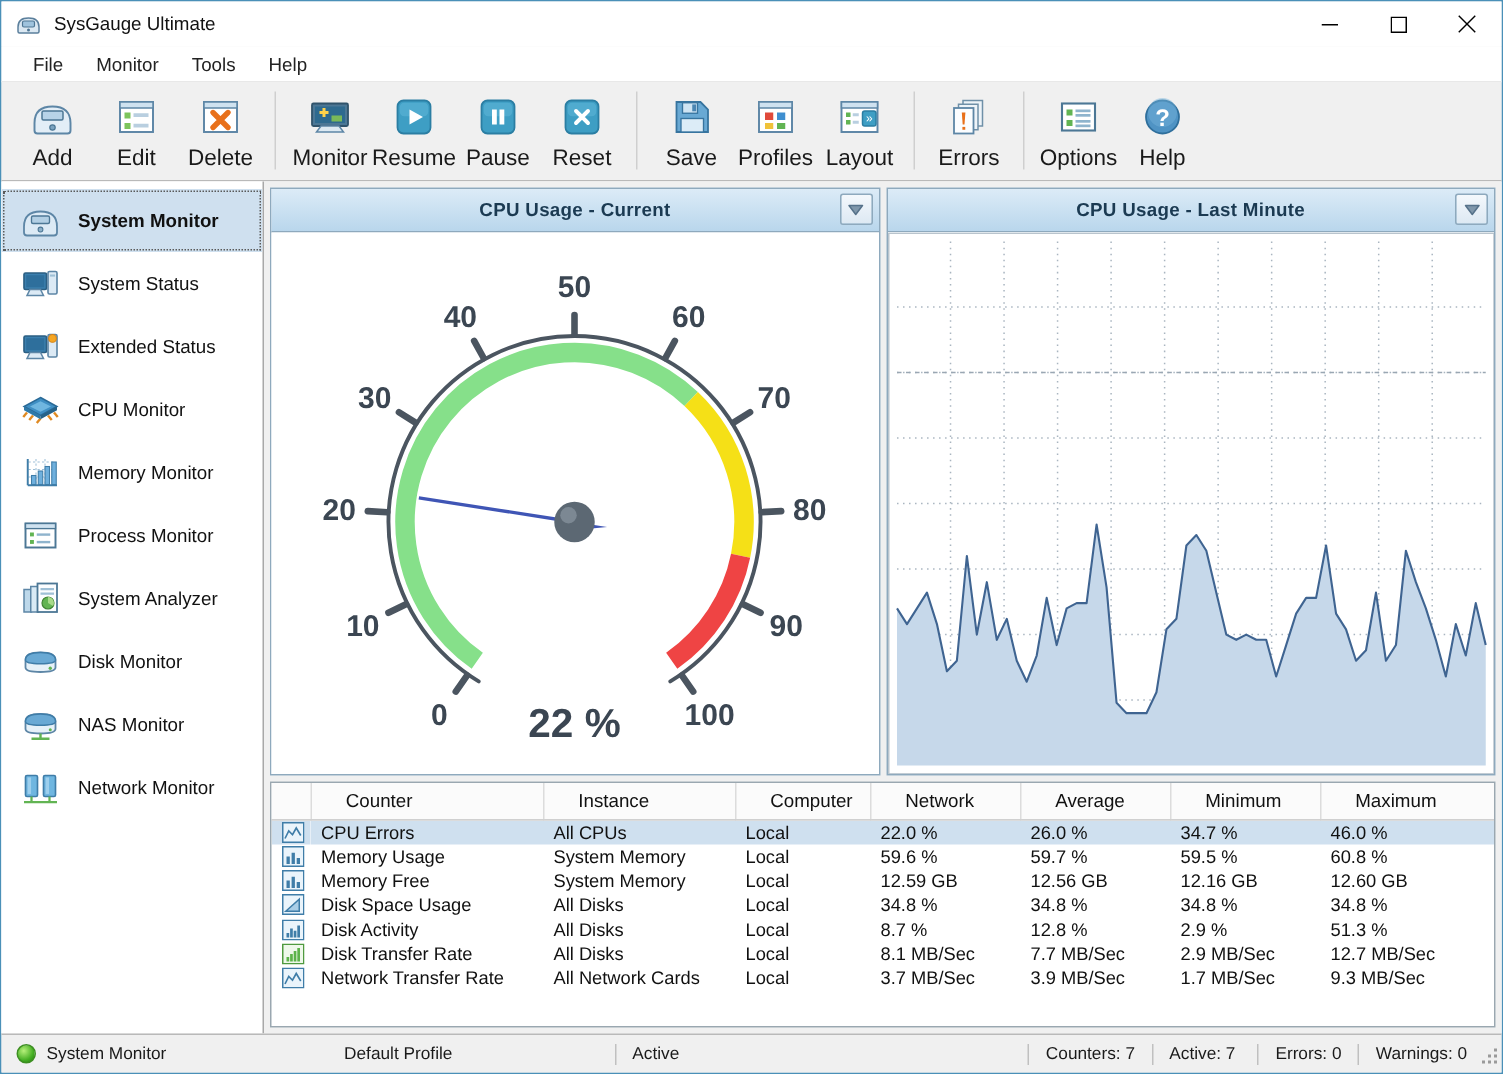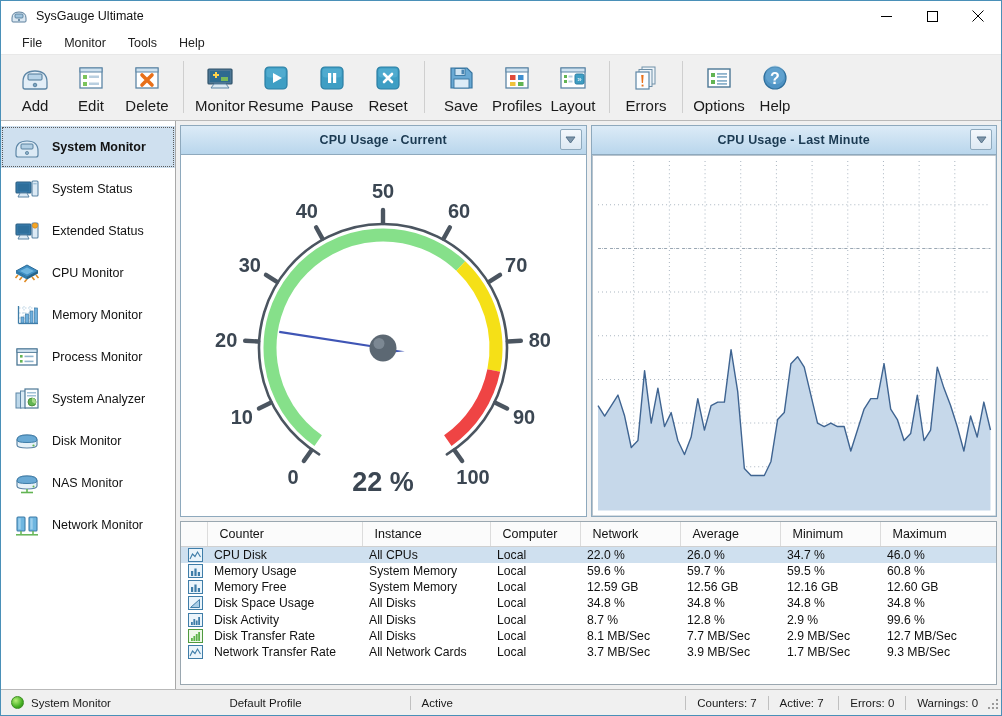--- a/index.html
+++ b/index.html
@@ -99,21 +99,21 @@
   .tablewrap {
     flex:1 1 auto; margin:2px 4px 0 4px; background:#fff;
     border:1px solid #9aa7b0; display:flex; flex-direction:column; min-height:0;
     overflow:hidden;
   }
   table.grid { width:100%; border-collapse:collapse; table-layout:fixed; }
   table.grid th {
     height:24px; background:#fbfbfb; border-bottom:1px solid #d0d0d0;
     border-right:1px solid #dcdcdc;
     font-weight:normal; font-size:12.5px; color:#111; text-align:left;
-    padding-left:12px; white-space:nowrap;
+    padding-left:23px; white-space:nowrap;
   }
   table.grid th:last-child { border-right:none; }
   table.grid td {
     height:16.2px; font-size:12.2px; color:#111; padding-left:7px;
     white-space:nowrap; overflow:hidden;
   }
   tr.row.sel td { background:#cfe0ef; }
   td.cico { padding-left:5px; width:26px; }
   .minichart { width:15px; height:14px; display:block; }
 
@@ -630,21 +630,21 @@
             </tr>
           </thead>
           <tbody id="table-body">
               <tr class="row sel">
                 <td class="cico">
                   <svg class="minichart" viewBox="0 0 15 14">
                     <rect x="0.5" y="0.5" width="14" height="13" fill="#eaf4fb" stroke="#3f7da8" stroke-width="1"></rect>
                     <polyline points="2,11 4.5,6 7,8.5 9.5,4 12.5,9" fill="none" stroke="#3f7da8" stroke-width="1.1"></polyline>
                   </svg>
                 </td>
-                <td>CPU Disk</td>
+                <td>CPU Errors</td>
                 <td>All CPUs</td>
                 <td>Local</td>
                 <td>22.0 %</td>
                 <td>26.0 %</td>
                 <td>34.7 %</td>
                 <td>46.0 %</td>
               </tr>
               <tr class="row">
                 <td class="cico">
                   <svg class="minichart" viewBox="0 0 15 14">
@@ -703,21 +703,21 @@
                     <rect x="7.8" y="7.5" width="1.8" height="4.5" fill="#3f7da8"></rect>
                     <rect x="10.2" y="4" width="1.8" height="8" fill="#3f7da8"></rect>
                   </svg>
                 </td>
                 <td>Disk Activity</td>
                 <td>All Disks</td>
                 <td>Local</td>
                 <td>8.7 %</td>
                 <td>12.8 %</td>
                 <td>2.9 %</td>
-                <td>99.6 %</td>
+                <td>51.3 %</td>
               </tr>
               <tr class="row">
                 <td class="cico">
                   <svg class="minichart" viewBox="0 0 15 14">
                     <rect x="0.5" y="0.5" width="14" height="13" fill="#eef8ea" stroke="#4f9a3f" stroke-width="1"></rect>
                     <rect x="3" y="9" width="1.8" height="3" fill="#5cb34a"></rect>
                     <rect x="5.4" y="7" width="1.8" height="5" fill="#5cb34a"></rect>
                     <rect x="7.8" y="5" width="1.8" height="7" fill="#5cb34a"></rect>
                     <rect x="10.2" y="3" width="1.8" height="9" fill="#5cb34a"></rect>
                   </svg>

